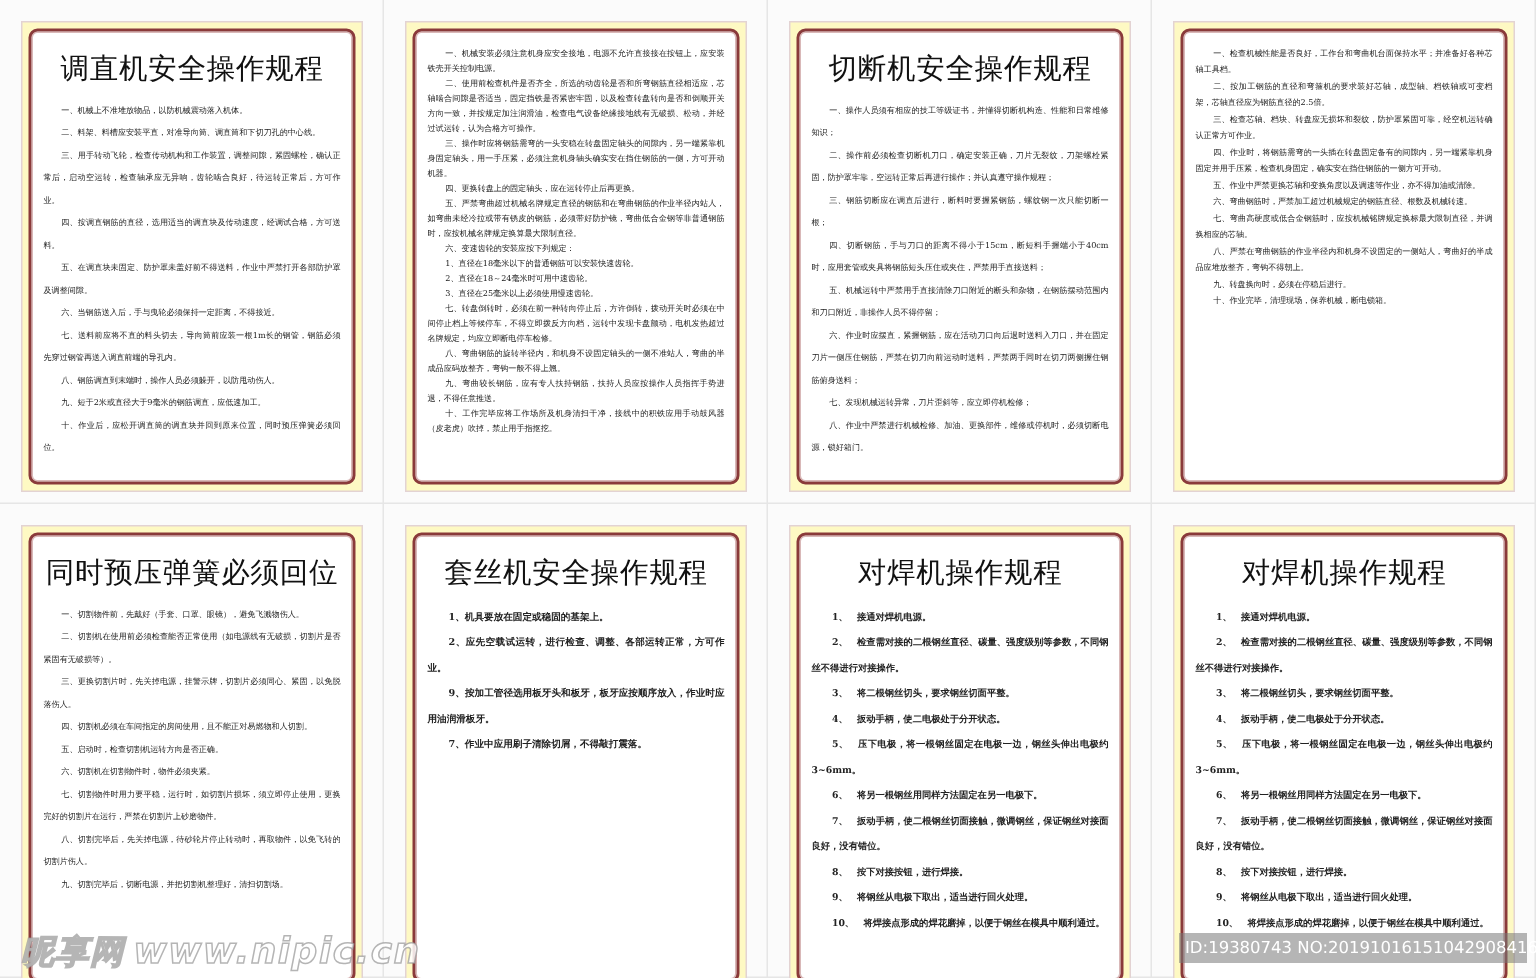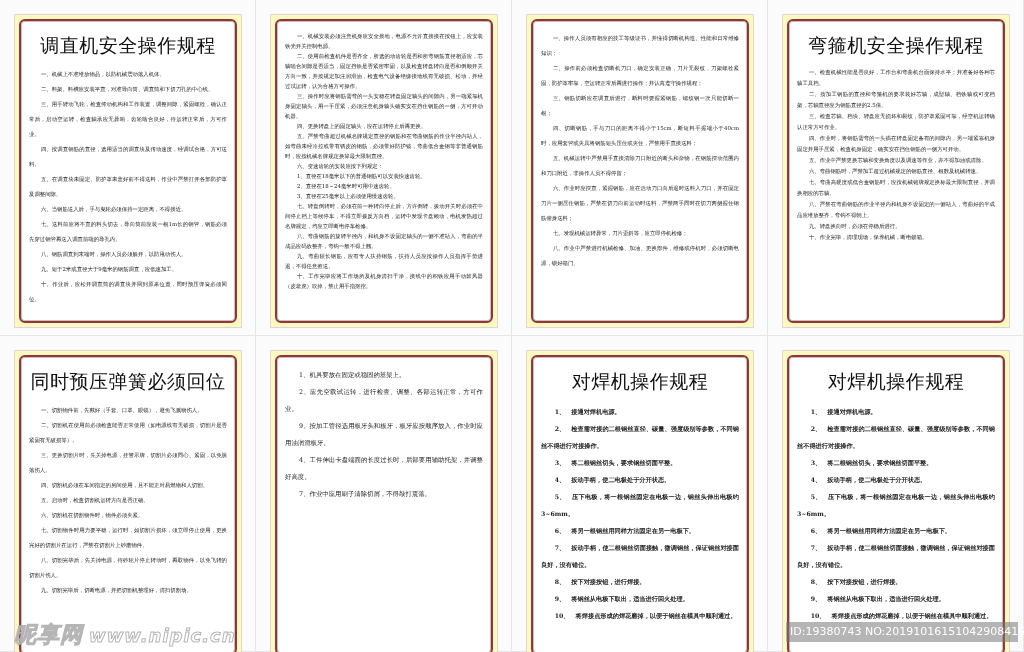--- a/index.html
+++ b/index.html
@@ -55,32 +55,32 @@
   .item {
     font-family:"DejaVu Serif", serif;
     font-size:5.4px;
     color:#222;
     text-indent:2.2em;
     text-align:justify;
   }
   .sp-loose .item { line-height:15px; margin-bottom:0; }
   .sp-mid .item { line-height:11px; }
   .sp-tight .item { line-height:10px; }
-  .sp-big .item { font-size:6.4px; line-height:17px; font-weight:normal; }
+  .sp-big .item { font-size:6.4px; line-height:17px; font-weight:bold; }
   .sp-weld .item { font-size:6.2px; line-height:17px; font-weight:bold; }
   .watermark-logo {
     position:absolute; left:14px; top:620px;
     font-family:"DejaVu Sans", sans-serif;
     font-size:22px; font-weight:bold; font-style:italic;
     color:rgba(255,255,255,0.85);
     -webkit-text-stroke:1px rgba(150,150,150,0.7);
     letter-spacing:1px;
     white-space:nowrap;
   }
-  .watermark-logo .url { font-size:18px; margin-left:6px; }
+  .watermark-logo .url { font-size:24px; margin-left:6px; }
   .watermark-id {
     position:absolute; left:786px; top:622px; width:232px; height:20px;
     background:rgba(120,120,120,0.55);
     color:#ffffff;
     font-family:"DejaVu Sans", sans-serif;
     font-size:11px;
     line-height:20px;
     padding-left:4px;
     box-sizing:border-box;
     white-space:nowrap;
@@ -129,38 +129,38 @@
           <li class="item">九、弯曲较长钢筋，应有专人扶持钢筋，扶持人员应按操作人员指挥手势进退，不得任意推送。</li>
           <li class="item">十、工作完毕应将工作场所及机身清扫干净，接线中的积铁应用手动鼓风器（皮老虎）吹掉，禁止用手指抠挖。</li>
         </ul>
       </div>
     </div>
   </div>
 
   <div class="cell row1">
     <div class="sign">
       <div class="frame sp-loose">
+        <div class="title">切断机安全操作规程</div>
         <ul class="items">
           <li class="item">一、操作人员须有相应的技工等级证书，并懂得切断机构造、性能和日常维修知识；</li>
           <li class="item">二、操作前必须检查切断机刀口，确定安装正确，刀片无裂纹，刀架螺栓紧固，防护罩牢靠，空运转正常后再进行操作；并认真遵守操作规程；</li>
           <li class="item">三、钢筋切断应在调直后进行，断料时要握紧钢筋，螺纹钢一次只能切断一根；</li>
           <li class="item">四、切断钢筋，手与刀口的距离不得小于15cm，断短料手握端小于40cm时，应用套管或夹具将钢筋短头压住或夹住，严禁用手直接送料；</li>
           <li class="item">五、机械运转中严禁用手直接清除刀口附近的断头和杂物，在钢筋摆动范围内和刀口附近，非操作人员不得停留；</li>
           <li class="item">六、作业时应摆直，紧握钢筋，应在活动刀口向后退时送料入刀口，并在固定刀片一侧压住钢筋，严禁在切刀向前运动时送料，严禁两手同时在切刀两侧握住钢筋俯身送料；</li>
           <li class="item">七、发现机械运转异常，刀片歪斜等，应立即停机检修；</li>
           <li class="item">八、作业中严禁进行机械检修、加油、更换部件，维修或停机时，必须切断电源，锁好箱门。</li>
         </ul>
       </div>
     </div>
   </div>
 
   <div class="cell row1">
     <div class="sign">
       <div class="frame sp-mid">
-        <div class="title">弯箍机安全操作规程</div>
         <ul class="items">
           <li class="item">一、检查机械性能是否良好，工作台和弯曲机台面保持水平；并准备好各种芯轴工具档。</li>
           <li class="item">二、按加工钢筋的直径和弯箍机的要求装好芯轴，成型轴、档铁轴或可变档架，芯轴直径应为钢筋直径的2.5倍。</li>
           <li class="item">三、检查芯轴、档块、转盘应无损坏和裂纹，防护罩紧固可靠，经空机运转确认正常方可作业。</li>
           <li class="item">四、作业时，将钢筋需弯的一头插在转盘固定备有的间隙内，另一端紧靠机身固定并用手压紧，检查机身固定，确实安在挡住钢筋的一侧方可开动。</li>
           <li class="item">五、作业中严禁更换芯轴和变换角度以及调速等作业，亦不得加油或清除。</li>
           <li class="item">六、弯曲钢筋时，严禁加工超过机械规定的钢筋直径、根数及机械转速。</li>
           <li class="item">七、弯曲高硬度或低合金钢筋时，应按机械铭牌规定换标最大限制直径，并调换相应的芯轴。</li>
           <li class="item">八、严禁在弯曲钢筋的作业半径内和机身不设固定的一侧站人，弯曲好的半成品应堆放整齐，弯钩不得朝上。</li>
           <li class="item">九、转盘换向时，必须在停稳后进行。</li>
@@ -185,25 +185,25 @@
           <li class="item">八、切割完毕后，先关掉电源，待砂轮片停止转动时，再取物件，以免飞转的切割片伤人。</li>
           <li class="item">九、切割完毕后，切断电源，并把切割机整理好，清扫切割场。</li>
         </ul>
       </div>
     </div>
   </div>
 
   <div class="cell row2">
     <div class="sign">
       <div class="frame sp-big">
+        <div class="title">套丝机安全操作规程</div>
         <ul class="items">
           <li class="item">1、机具要放在固定或稳固的基架上。</li>
           <li class="item">2、应先空载试运转，进行检查、调整、各部运转正常，方可作业。</li>
           <li class="item">9、按加工管径选用板牙头和板牙，板牙应按顺序放入，作业时应用油润滑板牙。</li>
-          <li class="item">4、工件伸出卡盘端面的长度过长时，后部要用辅助托架，并调整好高度。</li>
           <li class="item">7、作业中应用刷子清除切屑，不得敲打震落。</li>
         </ul>
       </div>
     </div>
   </div>
 
   <div class="cell row2">
     <div class="sign">
       <div class="frame sp-weld">
         <div class="title">对焊机操作规程</div>

